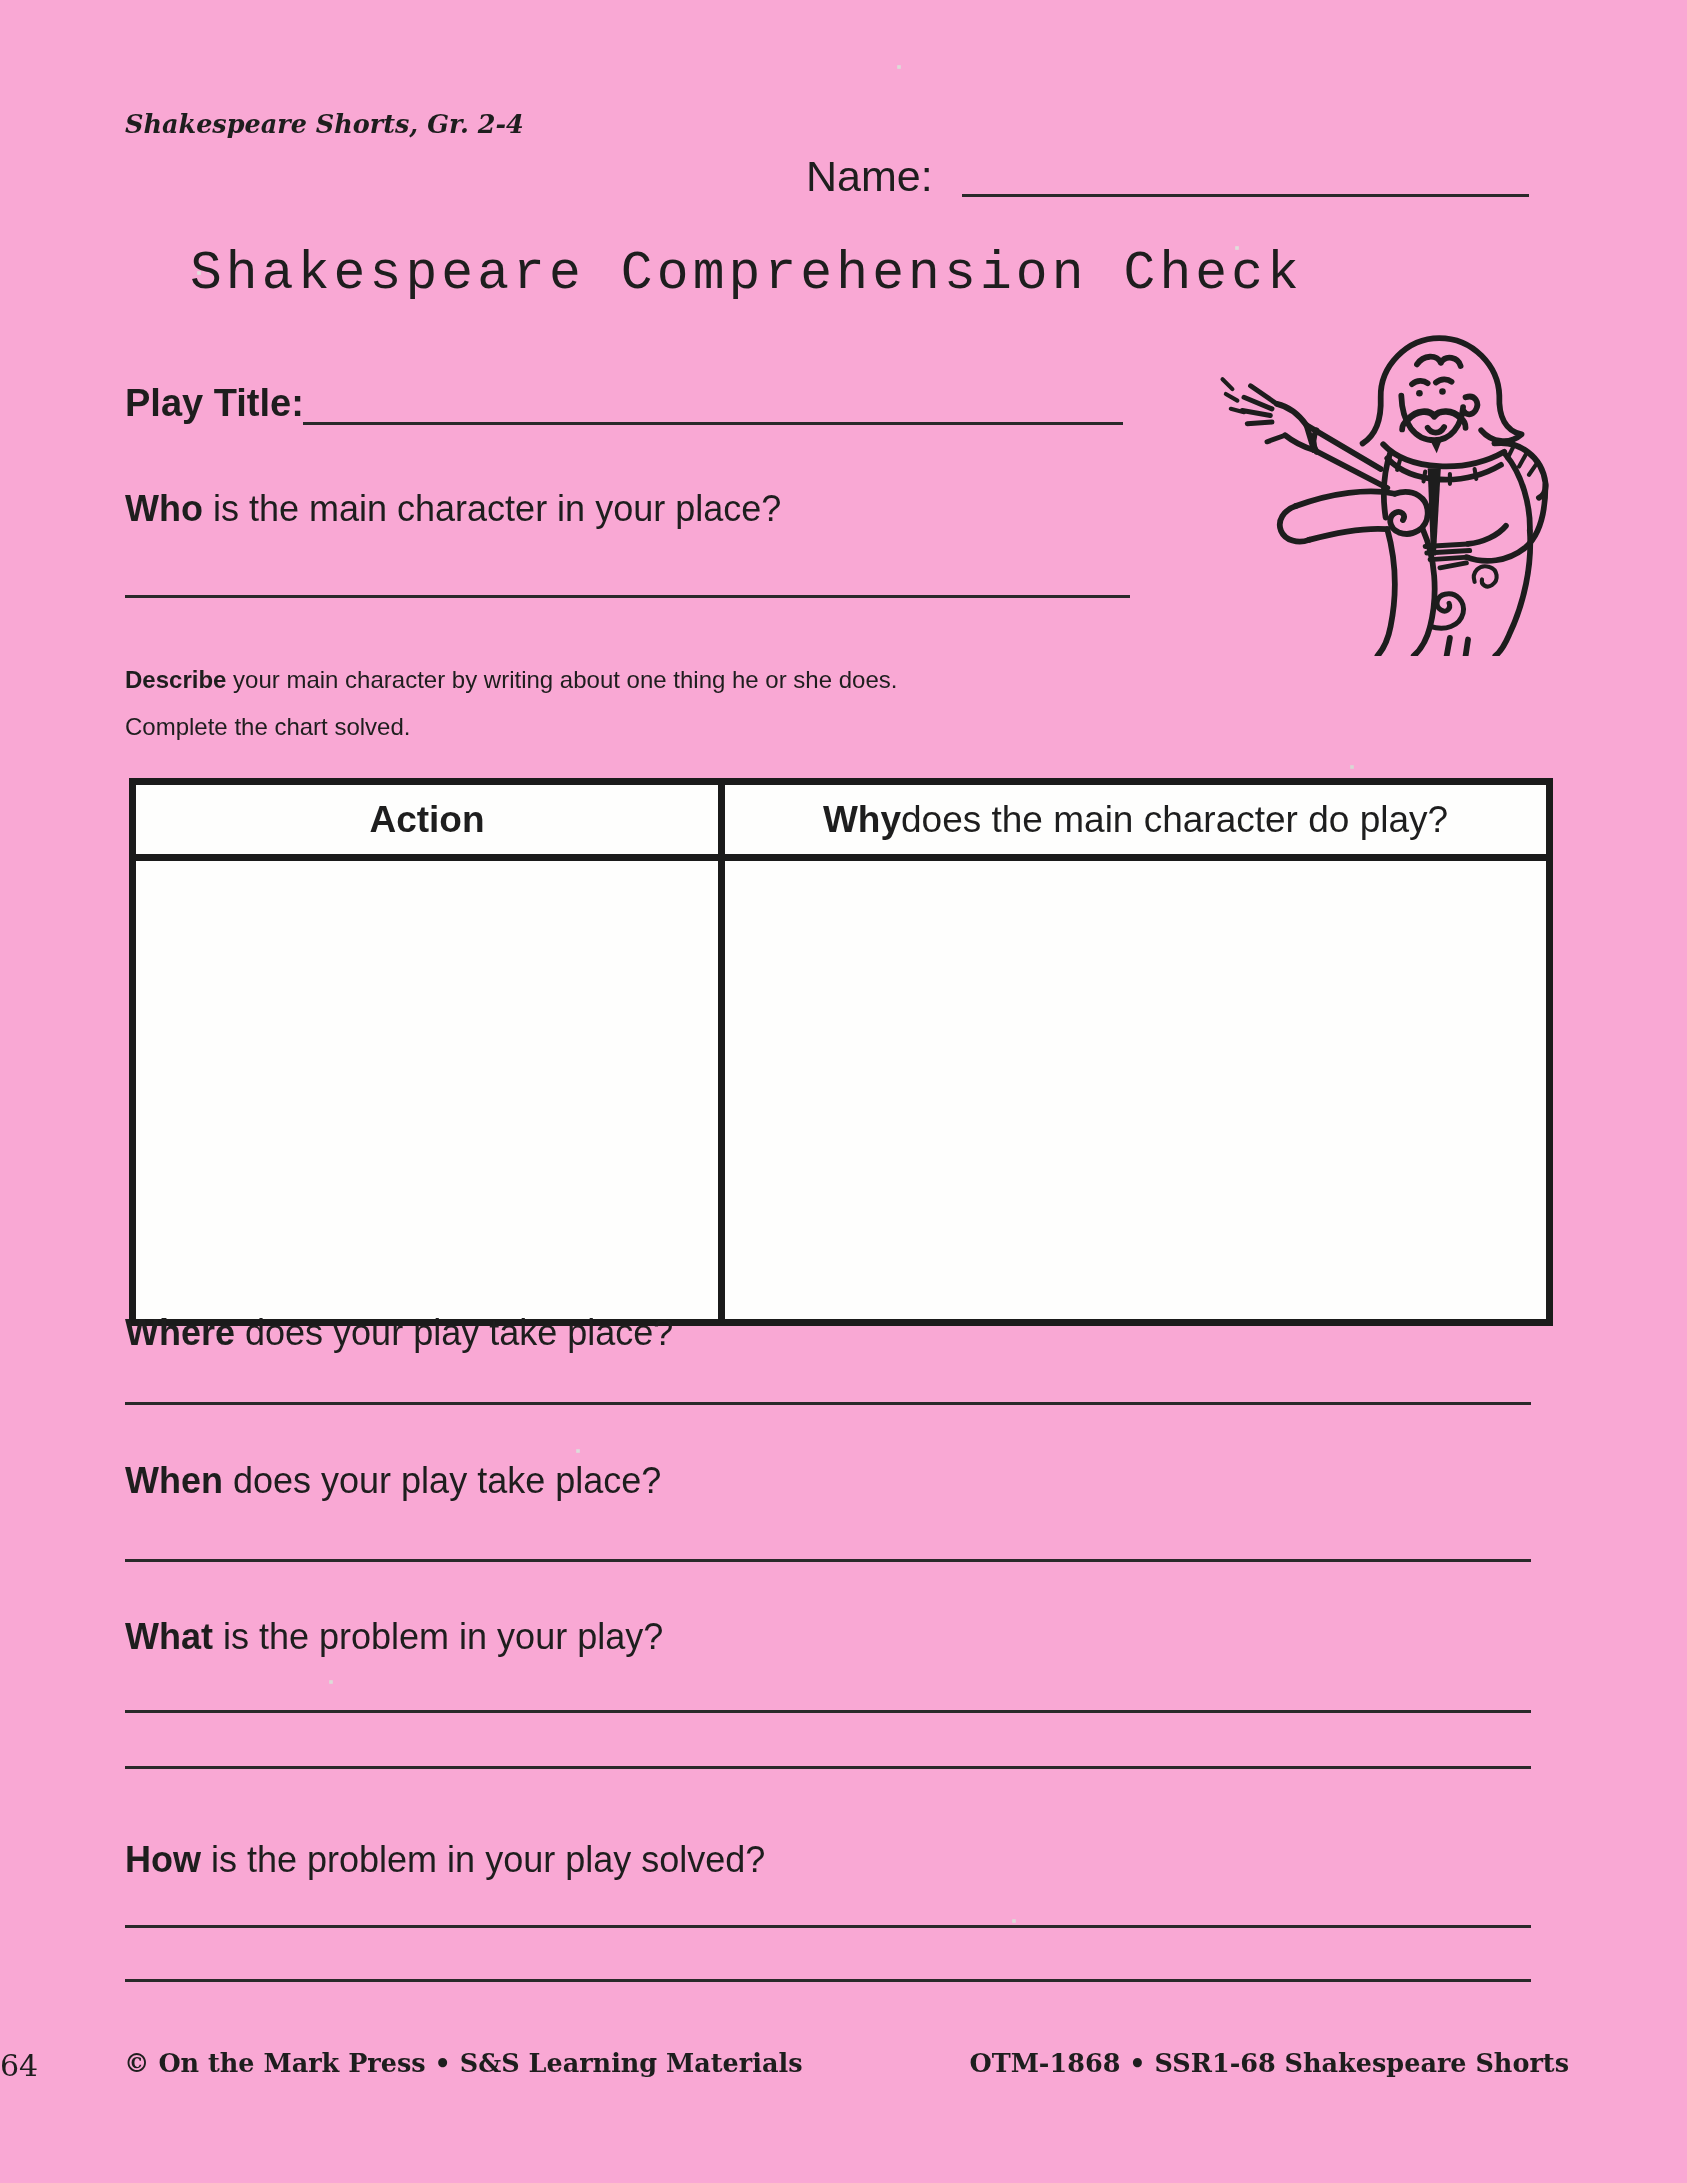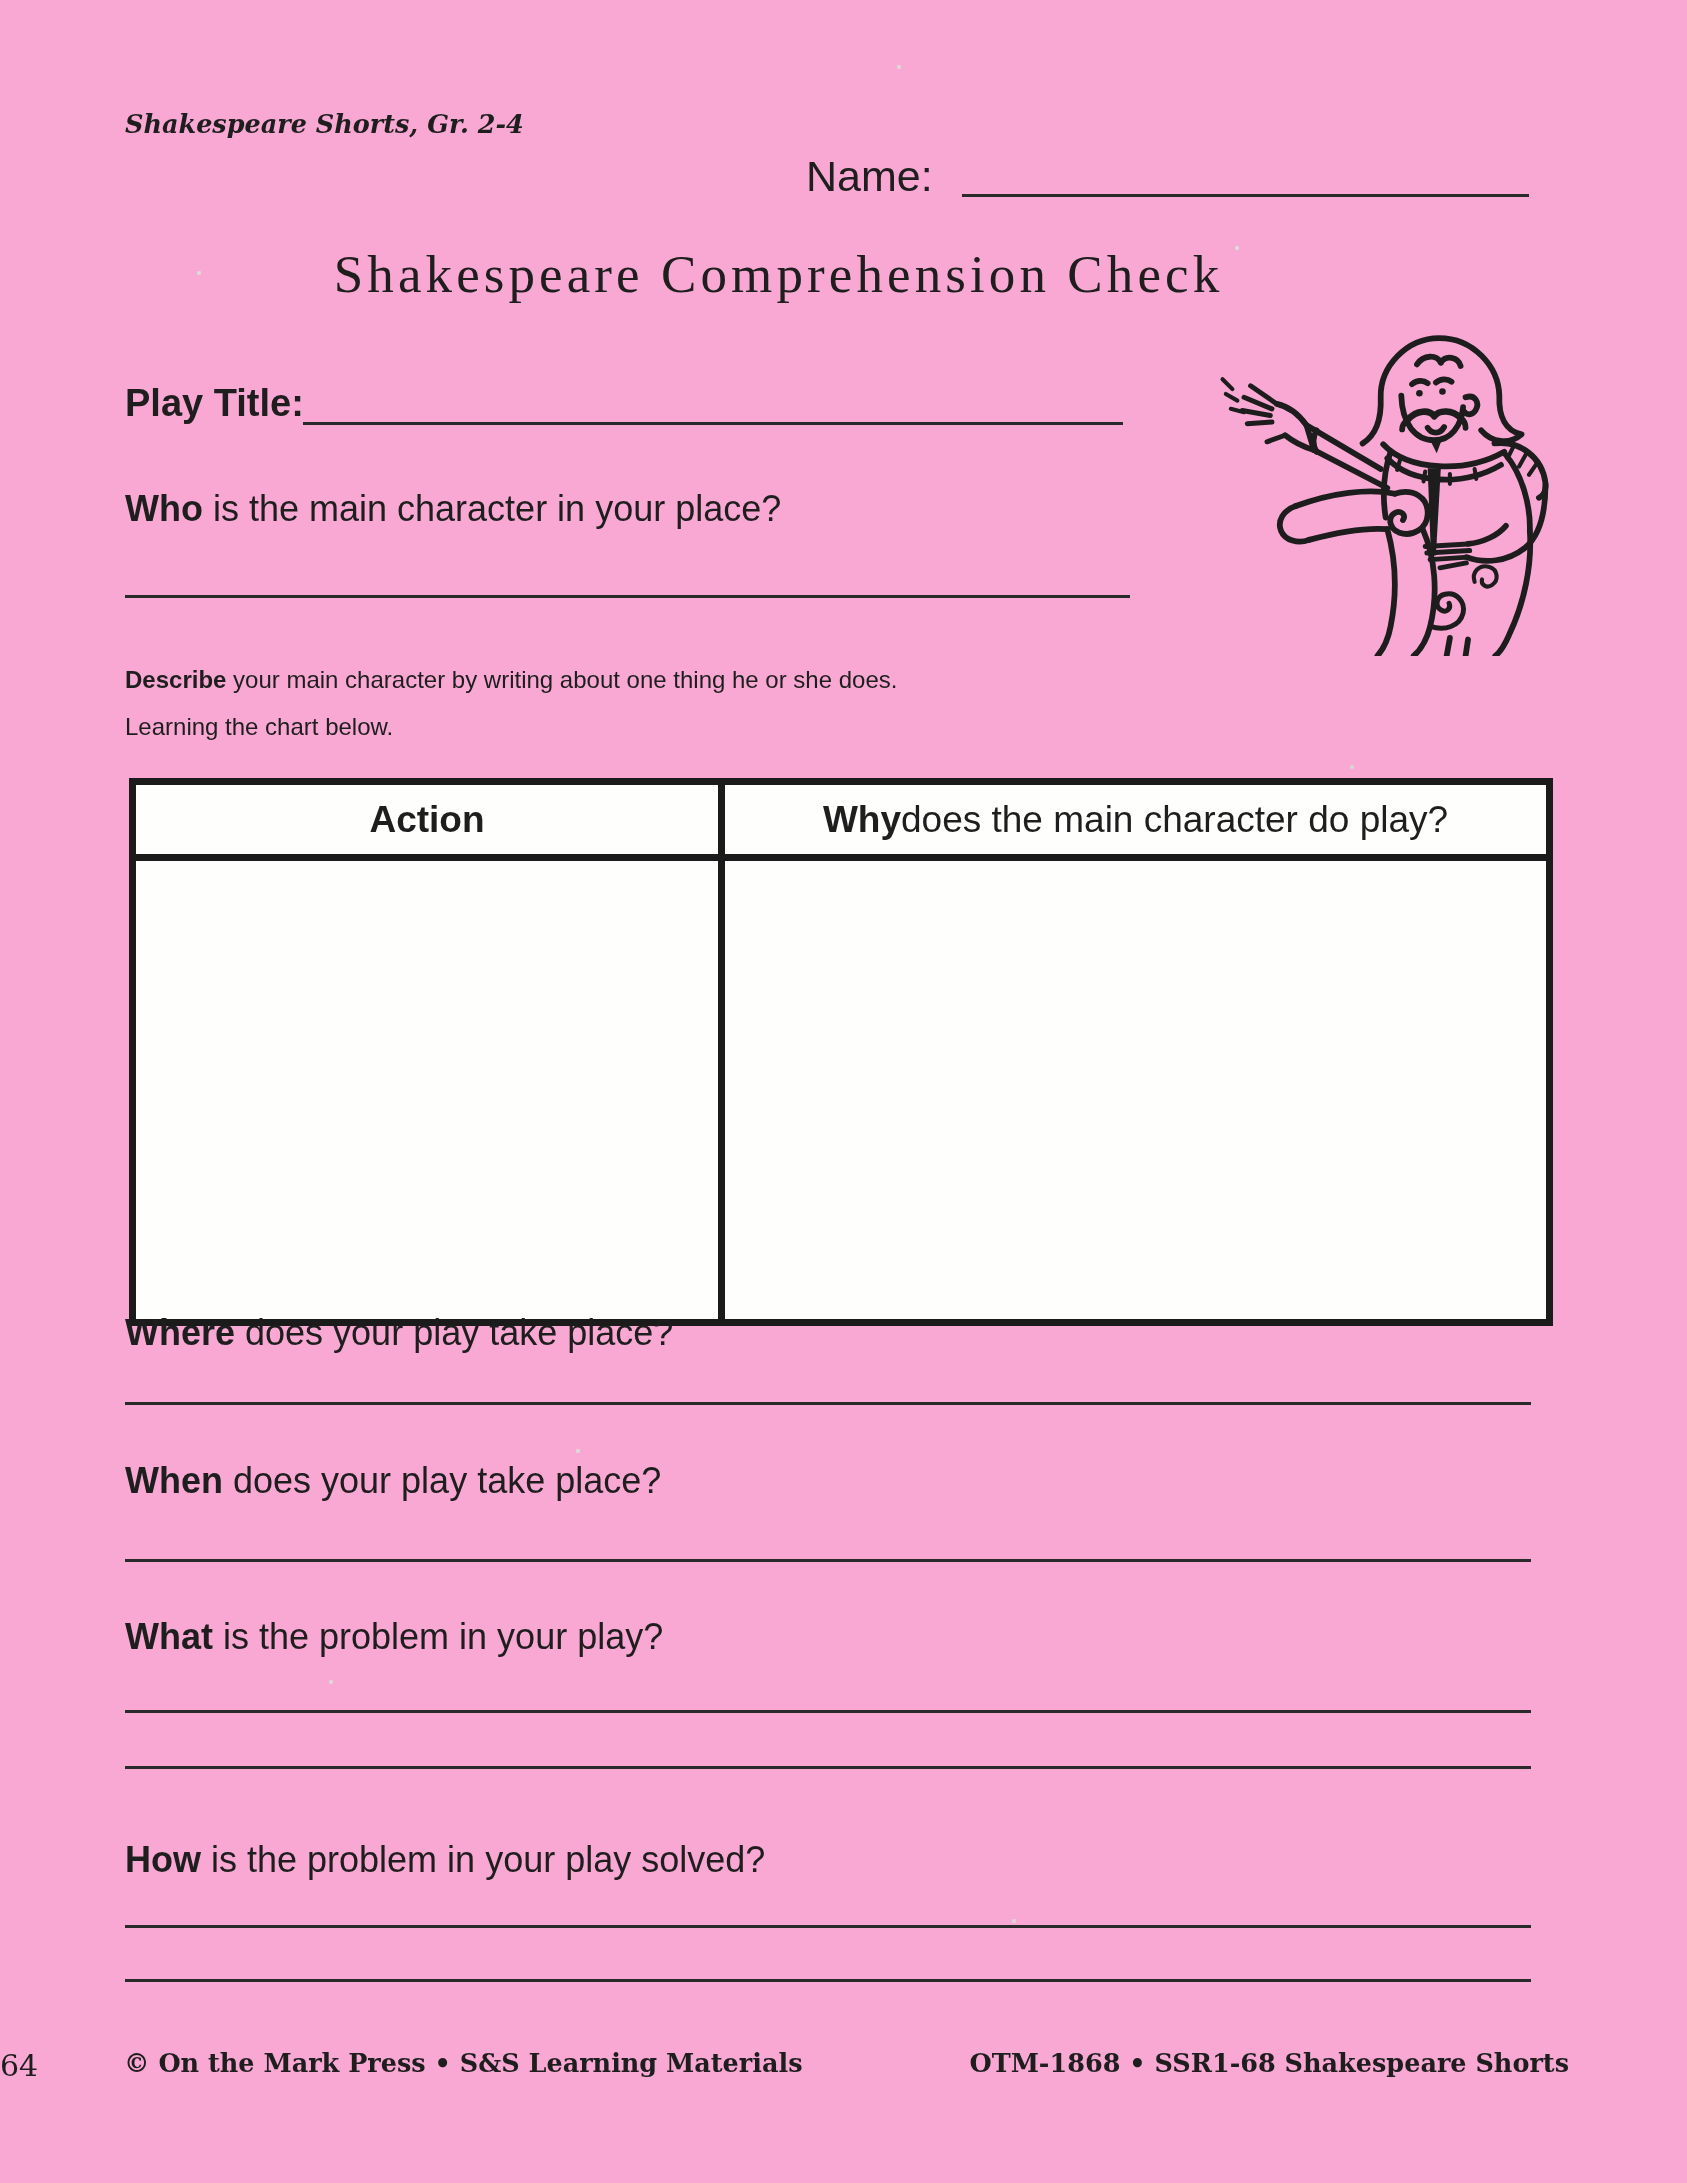--- a/index.html
+++ b/index.html
@@ -14,22 +14,22 @@
   .series-label {
     position:absolute; left:125px; top:109px;
     font-family:"DejaVu Serif", serif; font-weight:bold; font-style:italic;
     font-size:25.5px; white-space:nowrap;
   }
   .name-label { position:absolute; left:806px; top:152px; font-size:43px; }
   .name-line  { left:962px; top:194px; width:567px; }
 
   .page-title {
     position:absolute; left:0; top:244px; width:1493px; margin:0;
-    text-align:center; font-family:Liberation Serif, serif;
-    font-weight:500; font-size:53px; letter-spacing:4.1px; white-space:nowrap;padding-left:32px;
+    text-align:center; font-family:Liberation Mono, monospace;
+    font-weight:500; font-size:53px; letter-spacing:4.1px; white-space:nowrap;
   }
 
   .play-title-label { position:absolute; left:125px; top:382px; font-size:38px; font-weight:bold; }
   .play-title-line  { left:303px; top:422px; width:820px; }
 
   .q { position:absolute; left:125px; font-size:36px; white-space:nowrap; }
   .q-who   { top:488px; }
   .who-line { left:125px; top:595px; width:1005px; }
 
   .describe-block { position:absolute; left:125px; top:656px; font-size:24px; line-height:47px; white-space:nowrap; }
@@ -140,21 +140,21 @@
     </g>
   </svg>
 
   <div class="q q-who">
     <span class="b">Who</span><span> is the main character in your place?</span>
   </div>
   <div class="rule who-line"></div>
 
   <div class="describe-block">
     <div><span class="b">Describe</span><span> your main character by writing about one thing he or she does.</span></div>
-    <div>Learning the chart below.</div>
+    <div>Complete the chart solved.</div>
   </div>
 
   <div class="chart-table">
     <div class="cell th col-left">
         <span class="b">Action</span>
         <span></span>
       </div>
     <div class="cell th">
         <span class="b">Why</span>
         <span> does the main character do play?</span>

